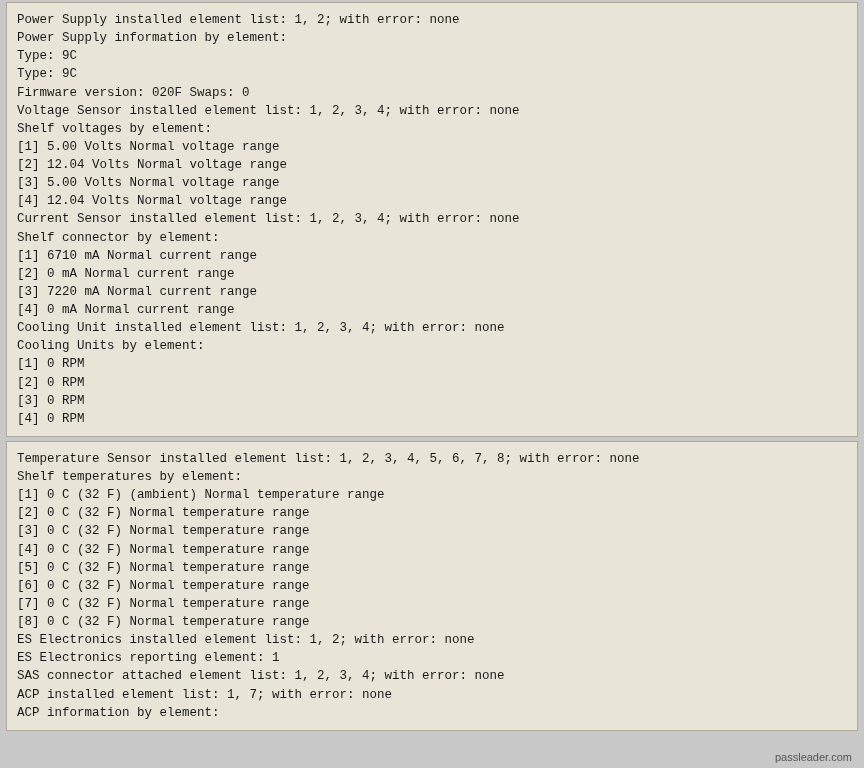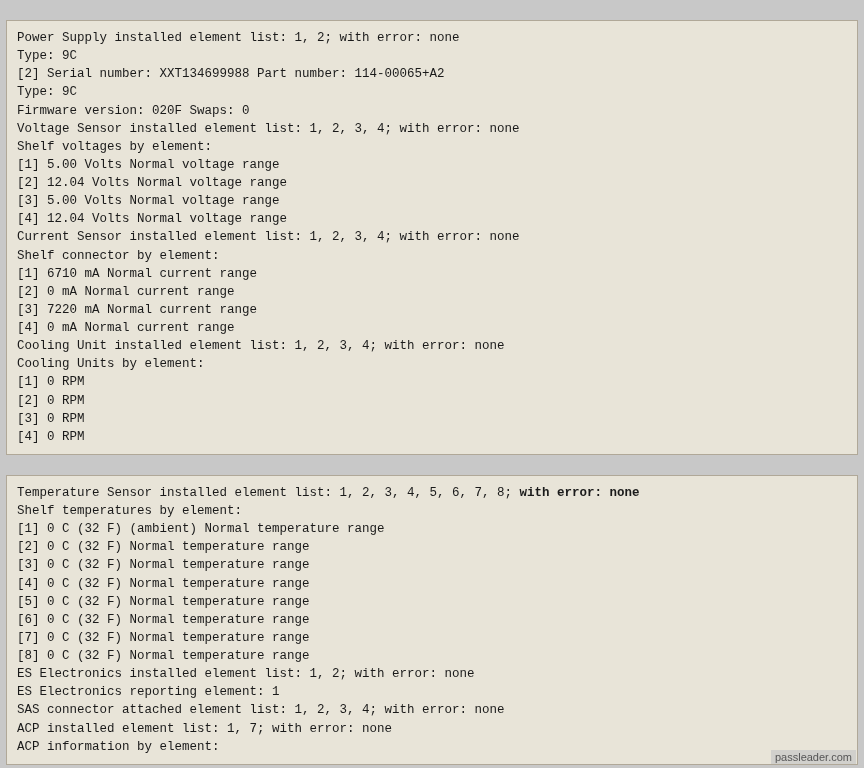--- a/index.html
+++ b/index.html
@@ -9,56 +9,56 @@
     }
     body {
       background: #c8c8c8;
       font-family: 'Courier New', Courier, monospace;
       font-size: 13px;
       width: 864px;
       min-height: 768px;
     }
     .panel {
       background: #e8e4d8;
-      margin: 20px 6px;
+      margin: 2px 6px;
       padding: 8px 10px;
       border: 1px solid #b0a898;
     }
     .panel-top {
       margin-bottom: 4px;
     }
     .line {
       line-height: 1.45;
       color: #1a1a1a;
       white-space: pre;
       font-size: 12.5px;
     }
     .bold-text {
-      font-weight: bold;
+      font-weight: normal;
     }
     .watermark {
       position: fixed;
       bottom: 4px;
       right: 8px;
       font-family: Arial, sans-serif;
       font-size: 11px;
       color: #555;
       background: rgba(200,200,200,0.7);
       padding: 1px 4px;
       margin-left: 40px;
     }
   </style>
 </head>
 <body>
 
 <div class="panel panel-top">
   <div id="panel1-content">
       <div class="line">Power Supply installed element list: 1, 2; with error: none</div>
+      <div class="line">Power Supply information by element:</div>
       <div class="line">Type: 9C</div>
-      <div class="line">[2] Serial number: XXT134699988 Part number: 114-00065+A2</div>
       <div class="line">Type: 9C</div>
       <div class="line">Firmware version: 020F Swaps: 0</div>
       <div class="line">Voltage Sensor installed element list: 1, 2, 3, 4; with error: none</div>
       <div class="line">Shelf voltages by element:</div>
       <div class="line">[1] 5.00 Volts Normal voltage range</div>
       <div class="line">[2] 12.04 Volts Normal voltage range</div>
       <div class="line">[3] 5.00 Volts Normal voltage range</div>
       <div class="line">[4] 12.04 Volts Normal voltage range</div>
       <div class="line">Current Sensor installed element list: 1, 2, 3, 4; with error: none</div>
       <div class="line">Shelf connector by element:</div>

